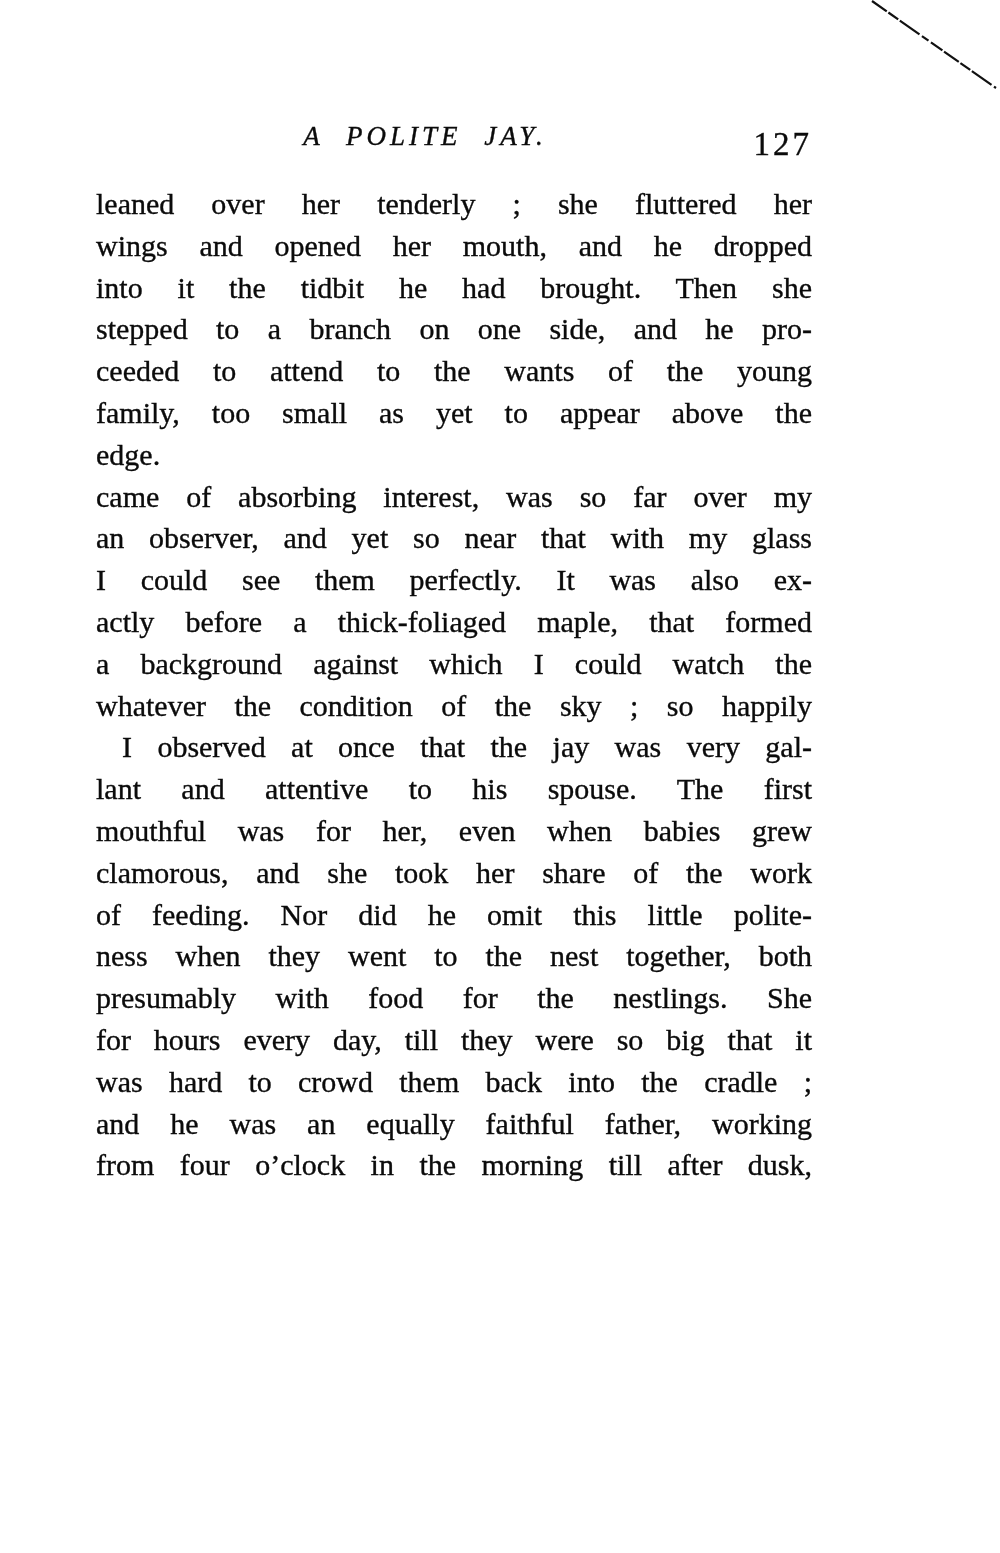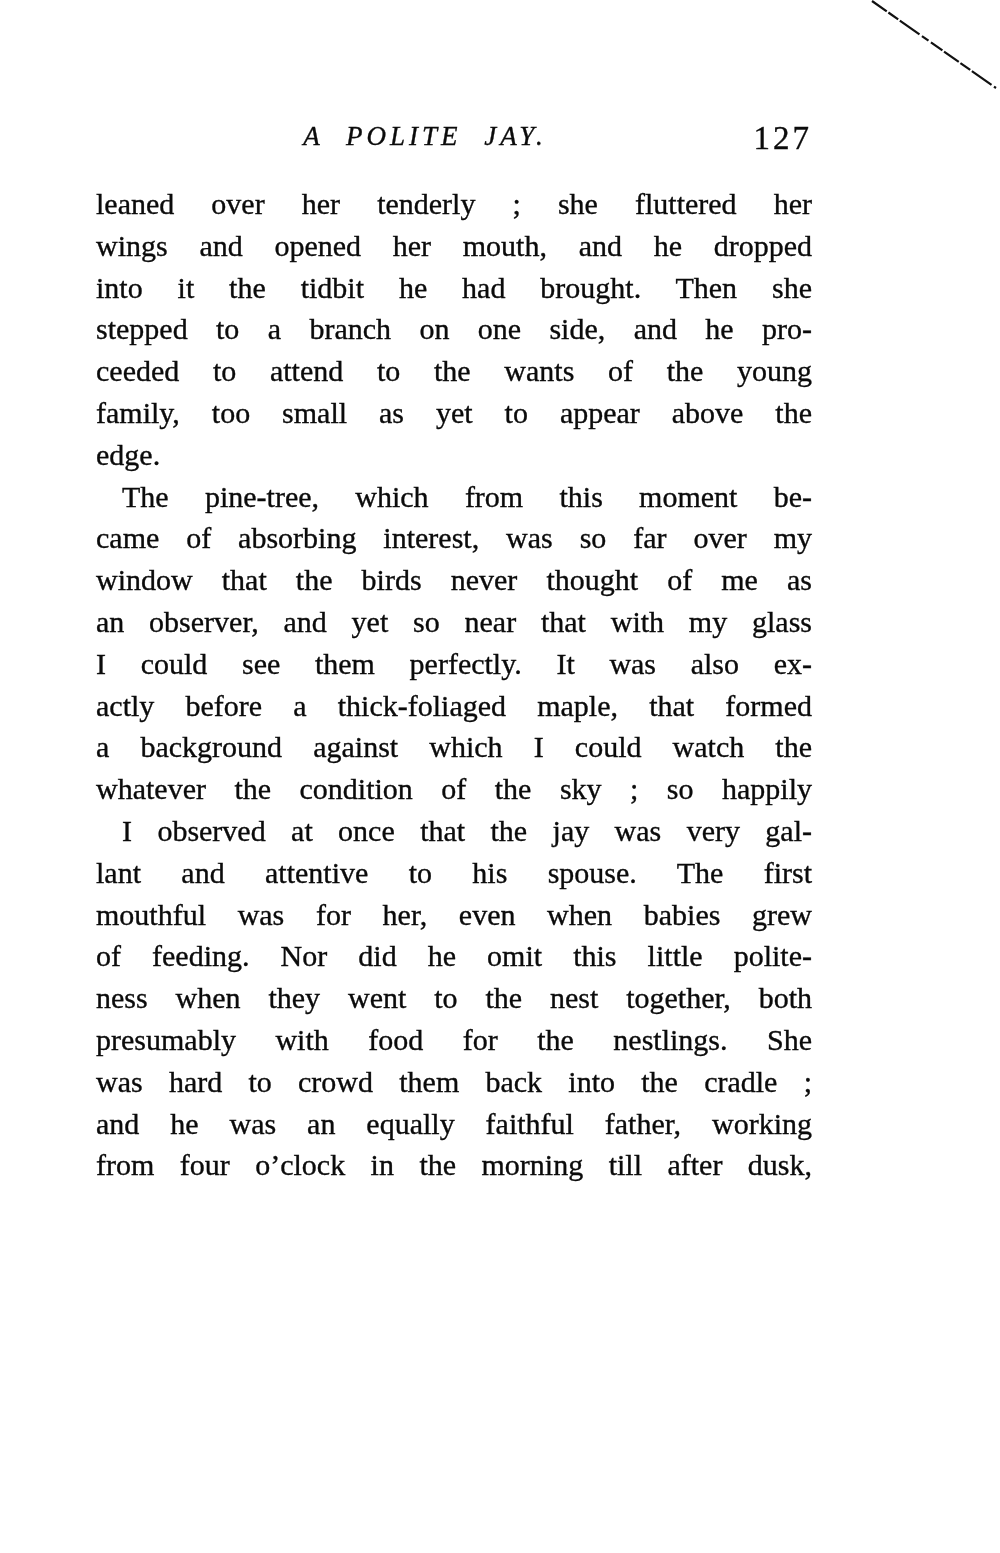--- a/index.html
+++ b/index.html
@@ -39,21 +39,21 @@
     text-align: center;
     padding-right: 58px;
     font-style: italic;
     font-size: 27px;
     letter-spacing: 4px;
     word-spacing: 12px;
   }
   .pagenum {
     position: absolute;
     right: 0;
-    top: 6px;
+    top: 12px;
     font-size: 33px;
     letter-spacing: 3px;
   }
   .body-text {
     position: absolute;
     left: 96px;
     top: 183px;
     width: 716px;
     font-size: 30px;
     line-height: 41.8px;
@@ -86,35 +86,35 @@
       <div class="para">
         <div class="line">leaned over her tenderly ; she fluttered her</div>
         <div class="line">wings and opened her mouth, and he dropped</div>
         <div class="line">into it the tidbit he had brought.  Then she</div>
         <div class="line">stepped to a branch on one side, and he pro-</div>
         <div class="line">ceeded to attend to the wants of the young</div>
         <div class="line">family, too small as yet to appear above the</div>
         <div class="line no-just">edge.</div>
       </div>
       <div class="para">
-        <div class="line indent">The pine-tree, which from this moment be-</div>
         <div class="line">came of absorbing interest, was so far over my</div>
-        <div class="line">window that the birds never thought of me as</div>
         <div class="line">an observer, and yet so near that with my glass</div>
         <div class="line">I could see them perfectly.  It was also ex-</div>
         <div class="line">actly before a thick-foliaged maple, that formed</div>
         <div class="line">a background against which I could watch the</div>
         <div class="line">whatever the condition of the sky ; so happily</div>
       </div>
       <div class="para">
         <div class="line indent">I observed at once that the jay was very gal-</div>
         <div class="line">lant and attentive to his spouse.  The first</div>
         <div class="line">mouthful was for her, even when babies grew</div>
+        <div class="line">clamorous, and she took her share of the work</div>
         <div class="line">of feeding.  Nor did he omit this little polite-</div>
         <div class="line">ness when they went to the nest together, both</div>
         <div class="line">presumably with food for the nestlings.  She</div>
+        <div class="line">for hours every day, till they were so big that it</div>
         <div class="line">was hard to crowd them back into the cradle ;</div>
         <div class="line">and he was an equally faithful father, working</div>
         <div class="line">from four o’clock in the morning till after dusk,</div>
       </div>
     </div>
 
 </div>
 
 </body></html>

